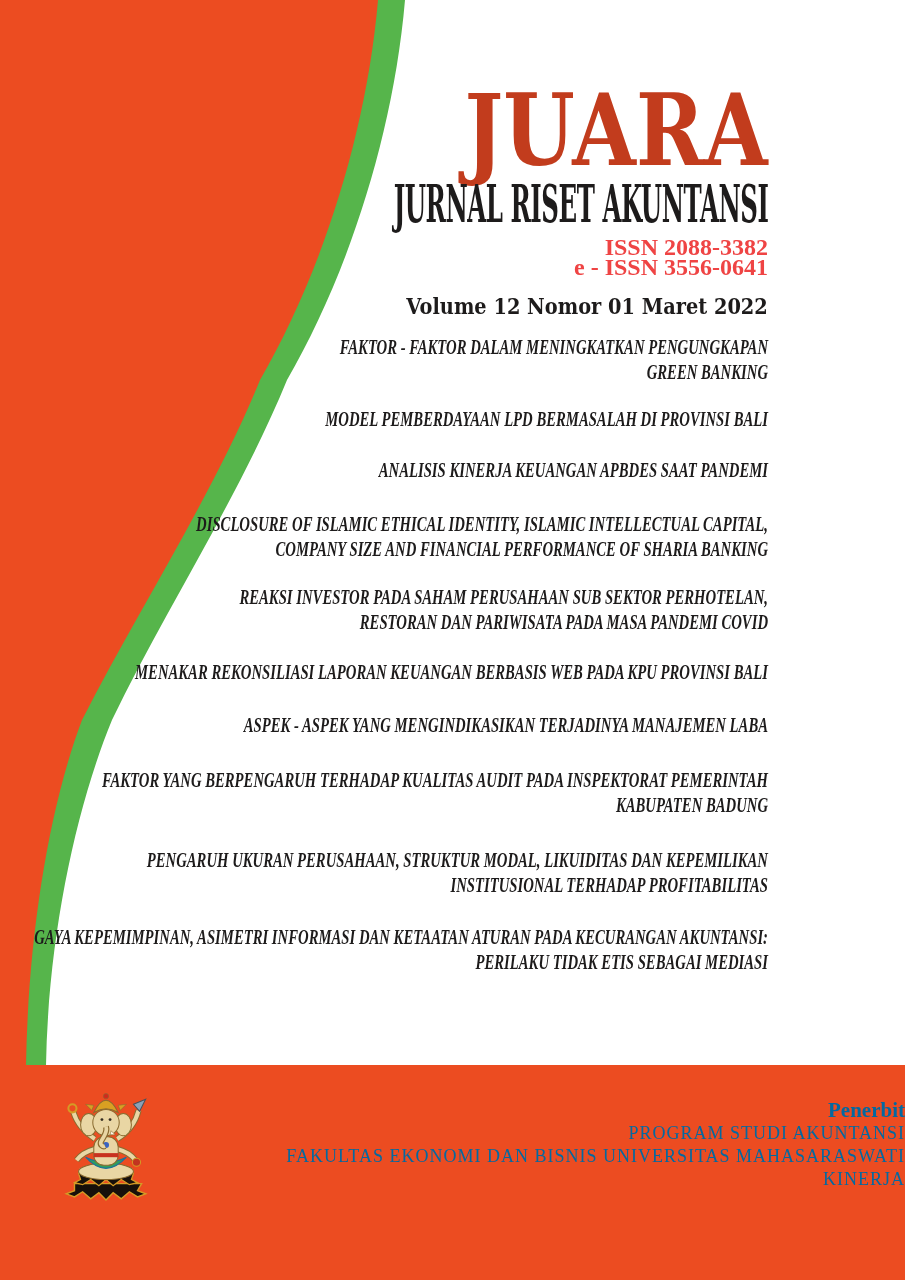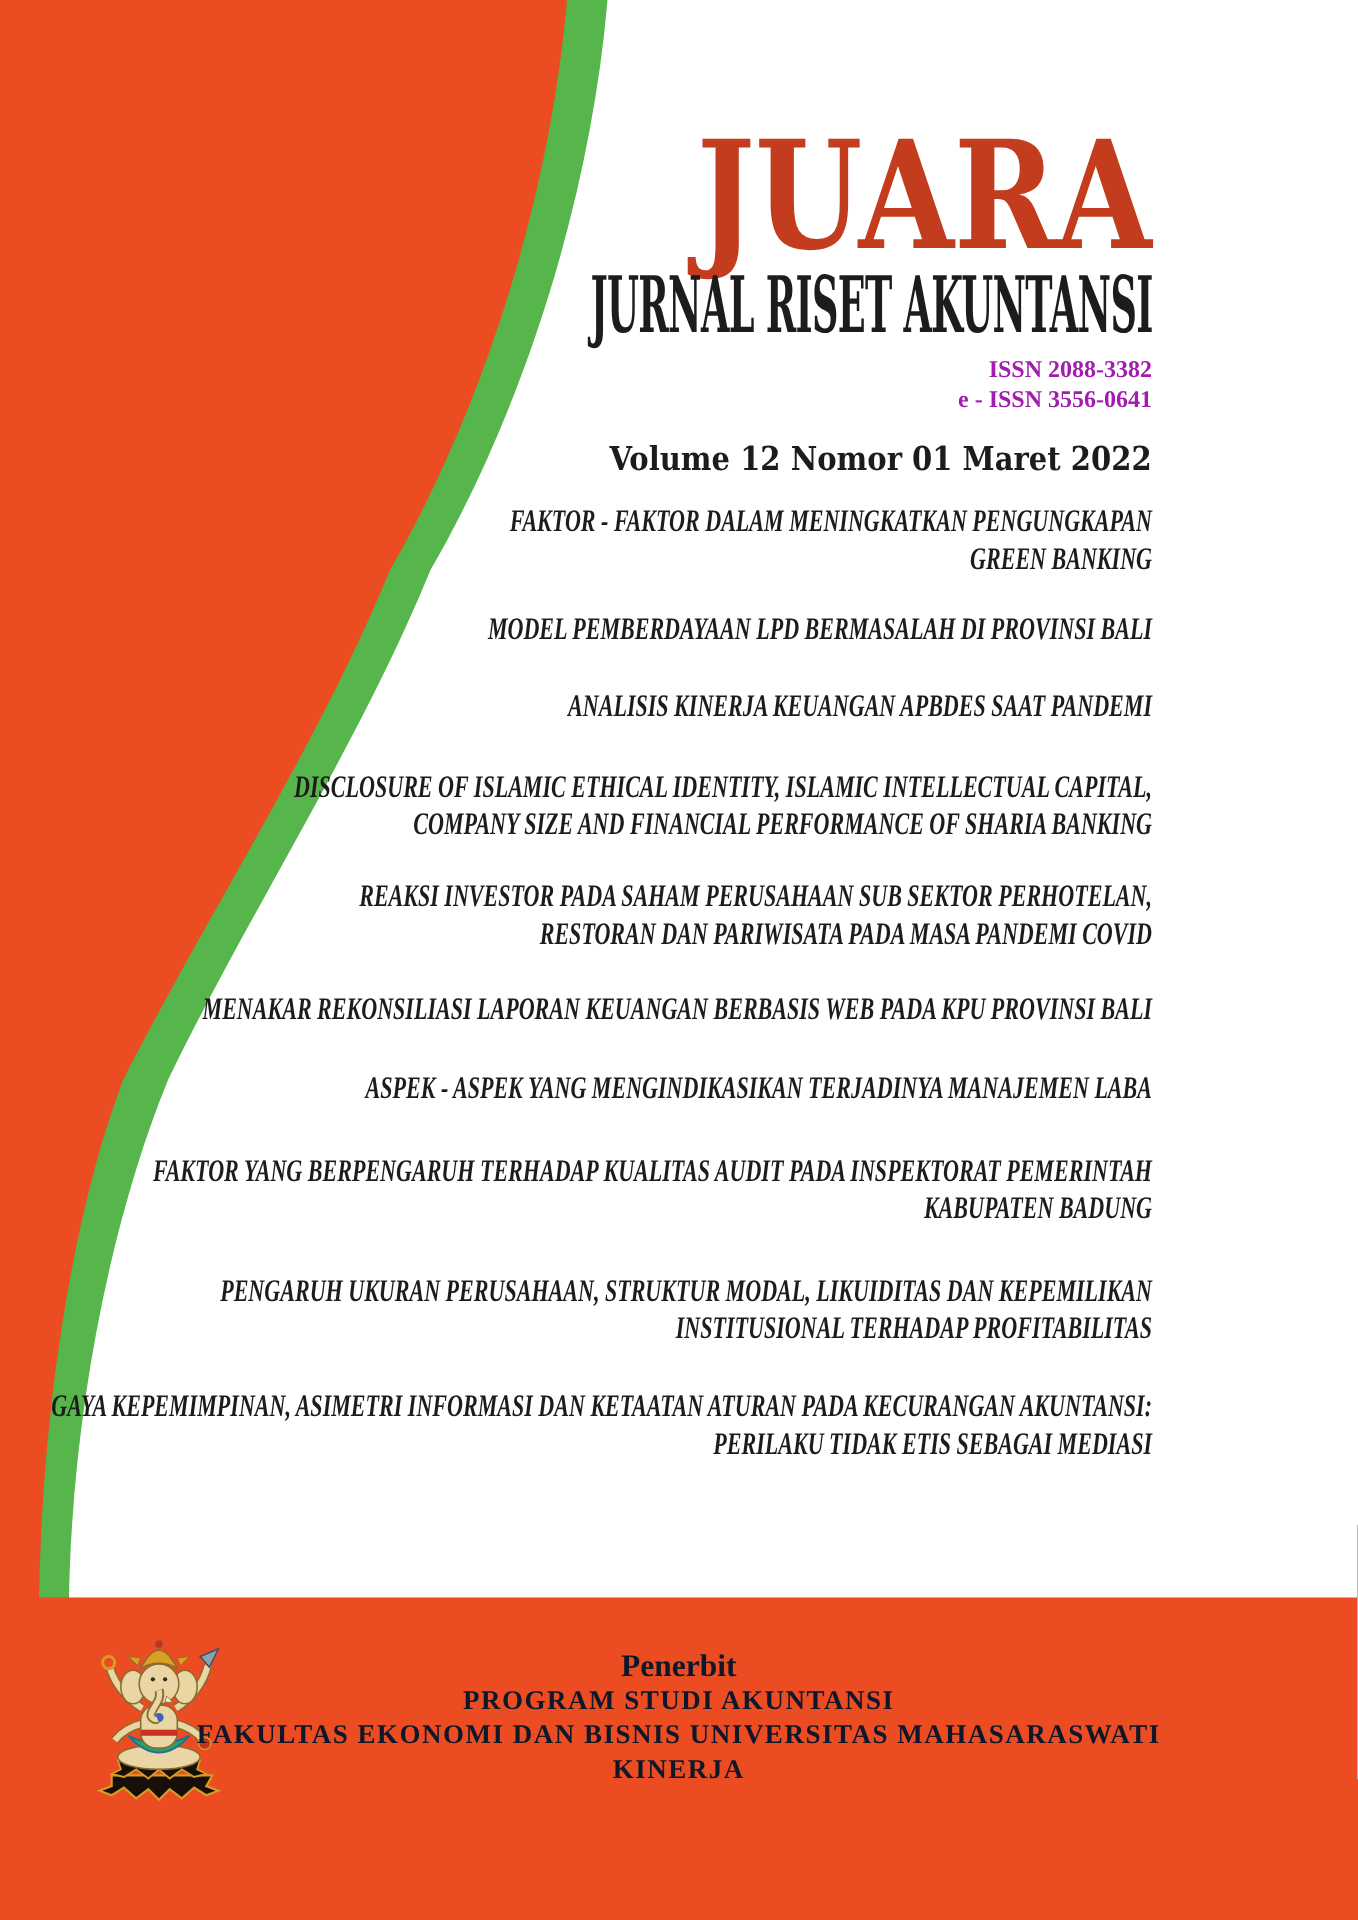--- a/index.html
+++ b/index.html
@@ -19,21 +19,21 @@
   }
   .journal-subtitle{
     position:absolute;right:137px;top:178px;
     font-family:"DejaVu Serif", serif;font-weight:bold;
     font-size:52px;line-height:1;color:#1d1b1b;white-space:nowrap;
     letter-spacing:-1px;
     transform:scaleX(.47);transform-origin:100% 0;
   }
   .issn-block{
     position:absolute;right:137px;top:237px;text-align:right;
-    font-weight:bold;font-size:16px;line-height:20px;color:#a21caf;
+    font-weight:bold;font-size:24px;line-height:20px;color:#ef4444;
     white-space:nowrap;
   }
   .edition{
     position:absolute;right:137px;top:293px;
     font-family:"DejaVu Serif", serif;font-weight:bold;
     font-size:22px;line-height:26px;color:#1d1b1b;white-space:nowrap;
     transform:scaleX(.88);transform-origin:100% 0;
   }
 
   
@@ -44,25 +44,25 @@
   .article{
     position:absolute;right:0;width:1080px;text-align:right;
     font-weight:bold;font-style:italic;
     font-size:21px;line-height:25px;color:#1d1b1b;white-space:nowrap;
   }
   .t0{top:0;}   .t1{top:72px;}  .t2{top:123px;} .t3{top:177px;} .t4{top:250px;}
   .t5{top:325px;} .t6{top:378px;} .t7{top:433px;} .t8{top:513px;} .t9{top:590px;}
 
   
   .footer-text{
-    position:absolute;left:0;width:905px;top:1098px;text-align:center;
-    color:#0f172a;
+    position:absolute;left:0;width:905px;top:1098px;text-align:right;
+    color:#0369a1;
   }
   .publisher-label{font-weight:bold;font-size:21px;line-height:24px;}
-  .publisher-line{font-weight:bold;font-size:18px;line-height:23px;letter-spacing:1px;}
+  .publisher-line{font-weight:normal;font-size:18px;line-height:23px;letter-spacing:1px;}
   .logo{position:absolute;left:60px;top:1086px;width:92px;height:120px;}
 </style>
 </head>
 <body>
 
 <div class="page">
 
   <svg class="bg-svg" viewBox="0 0 905 1280" xmlns="http://www.w3.org/2000/svg" aria-hidden="true">
     <rect x="0" y="0" width="905" height="1280" fill="#ffffff"></rect>
     <path d="M0,0 L405,0 C393,140 345,280 287,380 C240,495 165,610 112,720 C75,810 48,940 46,1066 L0,1066 Z" fill="#56b54b"></path>

